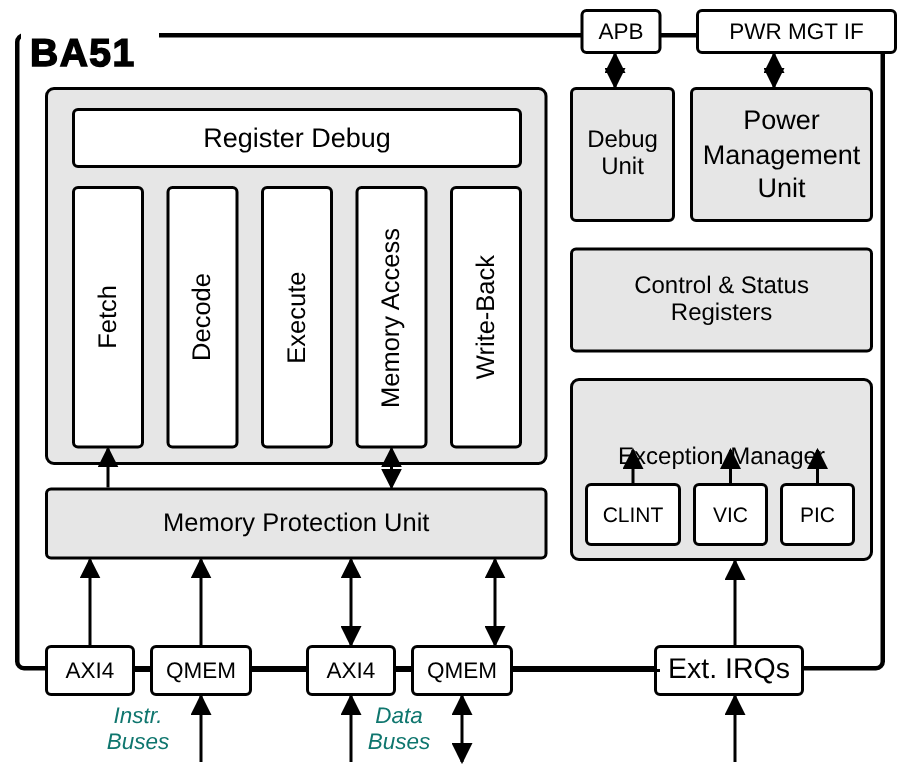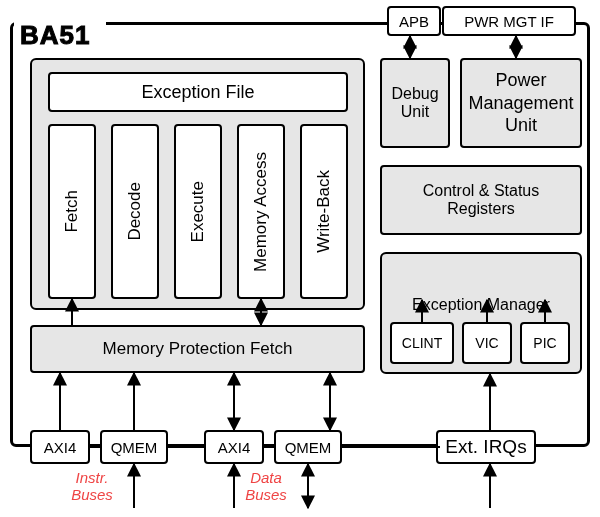--- a/index.html
+++ b/index.html
@@ -36,46 +36,46 @@
   }
   .vtext {
     writing-mode: vertical-rl;
     transform: rotate(180deg);
     font-size: 17px;
   }
   .caption {
     position: absolute;
     font-style: italic;
     font-size: 15px;
-    color: #ef4444;
+    color: #0f766e;
     text-align: center;
     line-height: 1.1;
   }
   svg.overlay {
     position: absolute;
     top: 0; left: 0;
     pointer-events: none;
   }
 </style>
 </head>
 <body>
 
 <div class="canvas">
 
   <div class="box" style="left:10px; top:22px; width:580px; height:425px; border-width:3px; border-radius:6px; background:transparent; z-index:0;"></div>
 
   <div style="position:absolute; left:14px; top:16px; width:92px; height:28px; background:#fff;"></div>
   <div class="title" style="left:20px; top:20px;">BA51</div>
 
   <div class="box" style="left:387px; top:6px; width:54px; height:30px; font-size:15px;">APB</div>
-  <div class="box" style="left:442px; top:6px; width:134px; height:30px; font-size:15px;">PWR MGT IF</div>
+  <div class="box" style="left:464px; top:6px; width:134px; height:30px; font-size:15px;">PWR MGT IF</div>
 
   <div class="box grey" style="left:30px; top:58px; width:335px; height:252px; border-radius:6px;"></div>
 
-  <div class="box" style="left:48px; top:72px; width:300px; height:40px; font-size:18px;">Exception File</div>
+  <div class="box" style="left:48px; top:72px; width:300px; height:40px; font-size:18px;">Register Debug</div>
 
   <div class="box" style="left:48px; top:124px; width:48px; height:175px;">
     <span class="vtext">Fetch</span>
   </div>
   <div class="box" style="left:111px; top:124px; width:48px; height:175px;">
     <span class="vtext">Decode</span>
   </div>
   <div class="box" style="left:174px; top:124px; width:48px; height:175px;">
     <span class="vtext">Execute</span>
   </div>
@@ -96,21 +96,21 @@
   <div class="box grey" style="left:380px; top:165px; width:202px; height:70px; font-size:16px; white-space:pre;">Control &amp; Status
 Registers</div>
 
   <div class="box grey" style="left:380px; top:252px; width:202px; height:122px; border-radius:6px;"></div>
   <div style="position:absolute; left:380px; top:260px; width:202px; text-align:center; font-size:16px;margin-top:36px;">Exception Manager</div>
 
   <div class="box" style="left:390px; top:322px; width:64px; height:42px; font-size:14px;">CLINT</div>
   <div class="box" style="left:520px; top:322px; width:50px; height:42px; font-size:14px;">PIC</div>
   <div class="box" style="left:462px; top:322px; width:50px; height:42px; font-size:14px;">VIC</div>
 
-  <div class="box grey" style="left:30px; top:325px; width:335px; height:48px; font-size:17px;">Memory Protection Fetch</div>
+  <div class="box grey" style="left:30px; top:325px; width:335px; height:48px; font-size:17px;">Memory Protection Unit</div>
 
   <div class="box" style="left:30px; top:430px; width:60px; height:34px; font-size:15px;">AXI4</div>
   <div class="box" style="left:100px; top:430px; width:68px; height:34px; font-size:15px;">QMEM</div>
   <div class="box" style="left:204px; top:430px; width:60px; height:34px; font-size:15px;">AXI4</div>
   <div class="box" style="left:274px; top:430px; width:68px; height:34px; font-size:15px;">QMEM</div>
   <div class="box" style="left:436px; top:430px; width:100px; height:34px; font-size:19px;">Ext. IRQs</div>
 
   <div class="caption" style="left:62px; top:470px; width:60px; white-space:pre;">Instr.
 Buses</div>
   <div class="caption" style="left:236px; top:470px; width:60px; white-space:pre;">Data

